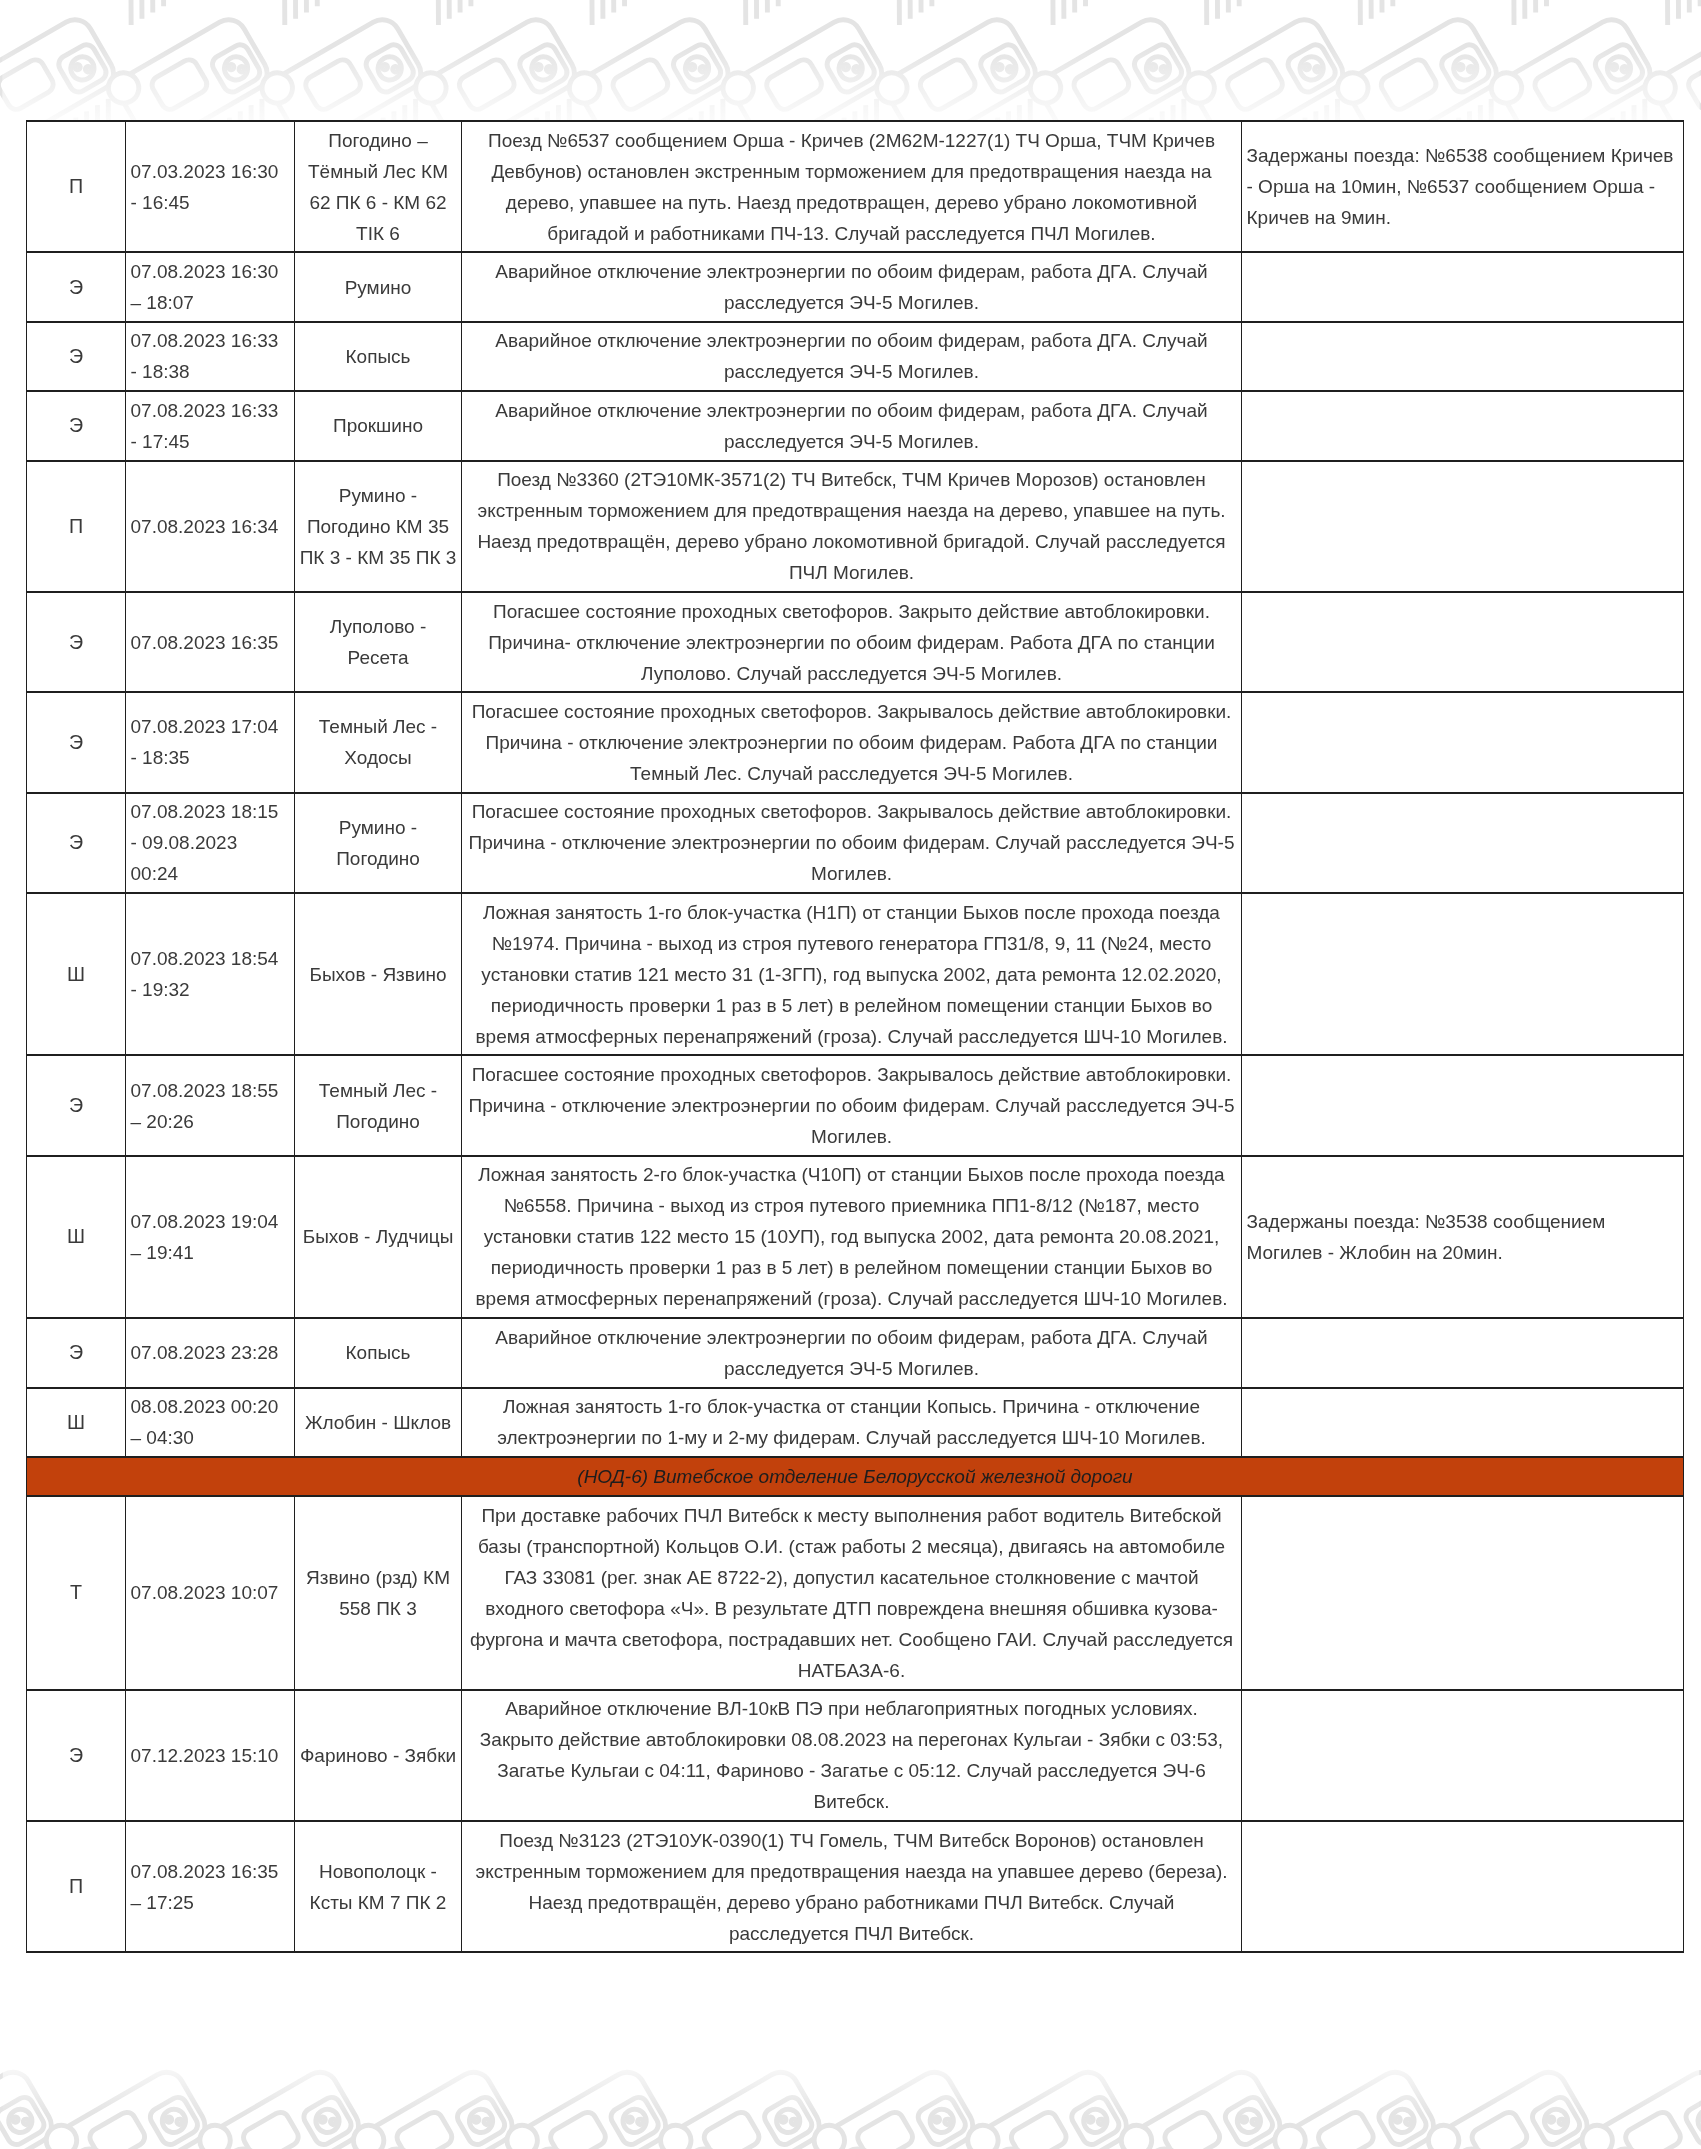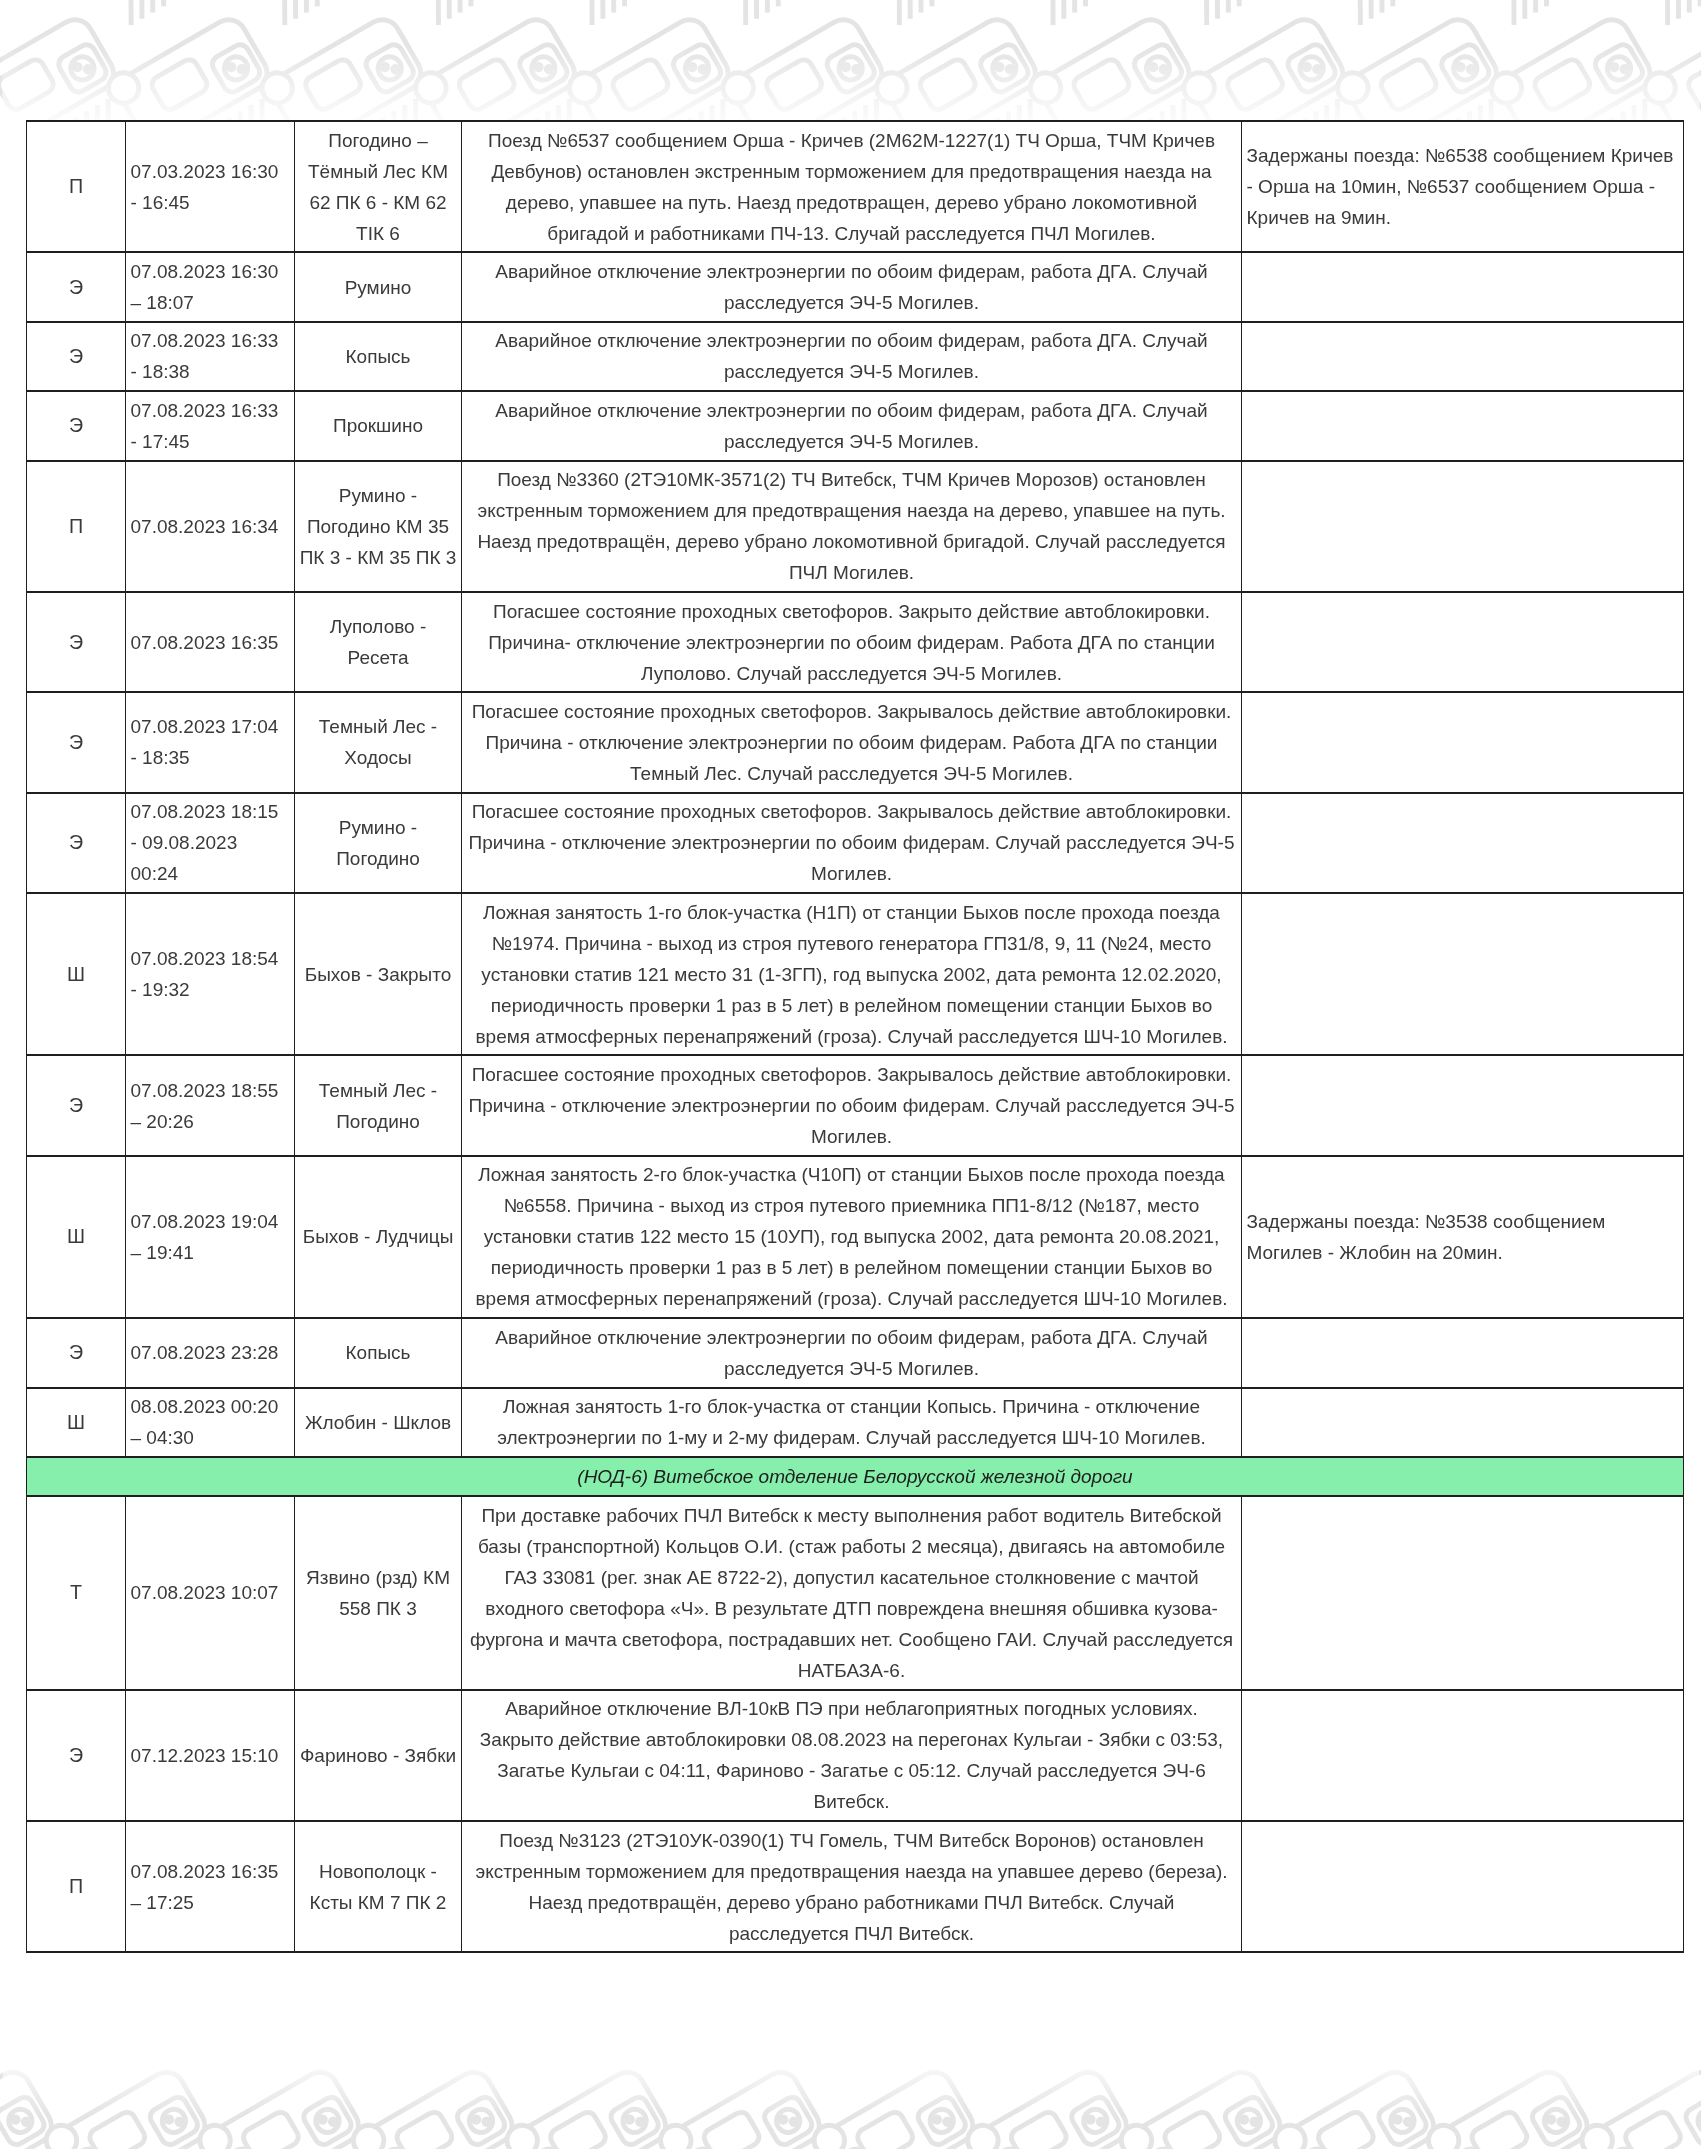--- a/index.html
+++ b/index.html
@@ -194,21 +194,21 @@
       <tr>
         <td class="c-code">Э</td>
         <td class="c-date">07.08.2023 18:15 - 09.08.2023 00:24</td>
         <td class="c-loc">Румино - Погодино</td>
         <td class="c-desc">Погасшее состояние проходных светофоров. Закрывалось действие автоблокировки. Причина - отключение электроэнергии по обоим фидерам. Случай расследуется ЭЧ-5 Могилев.</td>
         <td class="c-delay"></td>
       </tr>
       <tr>
         <td class="c-code">Ш</td>
         <td class="c-date">07.08.2023 18:54 - 19:32</td>
-        <td class="c-loc">Быхов - Закрыто</td>
+        <td class="c-loc">Быхов - Язвино</td>
         <td class="c-desc">Ложная занятость 1-го блок-участка (Н1П) от станции Быхов после прохода поезда №1974. Причина - выход из строя путевого генератора ГП31/8, 9, 11 (№24, место установки статив 121 место 31 (1-3ГП), год выпуска 2002, дата ремонта 12.02.2020, периодичность проверки 1 раз в 5 лет) в релейном помещении станции Быхов во время атмосферных перенапряжений (гроза). Случай расследуется ШЧ-10 Могилев.</td>
         <td class="c-delay"></td>
       </tr>
       <tr>
         <td class="c-code">Э</td>
         <td class="c-date">07.08.2023 18:55 –&nbsp;20:26</td>
         <td class="c-loc">Темный Лес - Погодино</td>
         <td class="c-desc">Погасшее состояние проходных светофоров. Закрывалось действие автоблокировки. Причина - отключение электроэнергии по обоим фидерам. Случай расследуется ЭЧ-5 Могилев.</td>
         <td class="c-delay"></td>
       </tr>
@@ -227,21 +227,21 @@
         <td class="c-delay"></td>
       </tr>
       <tr>
         <td class="c-code">Ш</td>
         <td class="c-date">08.08.2023 00:20 –&nbsp;04:30</td>
         <td class="c-loc">Жлобин - Шклов</td>
         <td class="c-desc">Ложная занятость 1-го блок-участка от станции Копысь. Причина - отключение электроэнергии по 1-му и 2-му фидерам. Случай расследуется ШЧ-10 Могилев.</td>
         <td class="c-delay"></td>
       </tr>
       <tr>
-        <td colspan="5" class="section" style="background: #86efac;">(НОД-6) Витебское отделение Белорусской железной дороги</td>
+        <td colspan="5" class="section" style="background: #c2410c;">(НОД-6) Витебское отделение Белорусской железной дороги</td>
       </tr>
       <tr>
         <td class="c-code">Т</td>
         <td class="c-date">07.08.2023 10:07</td>
         <td class="c-loc">Язвино (рзд) КМ 558 ПК 3</td>
         <td class="c-desc">При доставке рабочих ПЧЛ Витебск к месту выполнения работ водитель Витебской базы (транспортной) Кольцов О.И. (стаж работы 2 месяца), двигаясь на автомобиле ГАЗ 33081 (рег. знак АЕ 8722-2), допустил касательное столкновение с мачтой входного светофора «Ч». В результате ДТП повреждена внешняя обшивка кузова-фургона и мачта светофора, пострадавших нет. Сообщено ГАИ. Случай расследуется НАТБАЗА-6.</td>
         <td class="c-delay"></td>
       </tr>
       <tr>
         <td class="c-code">Э</td>

